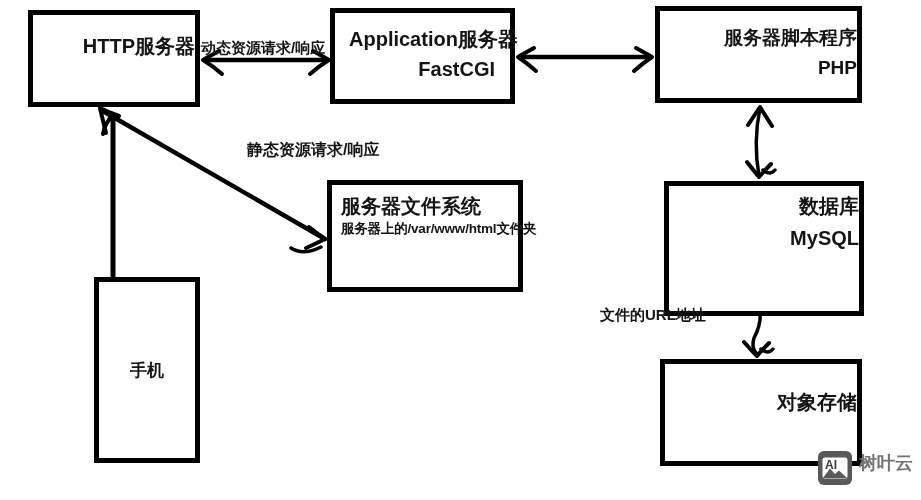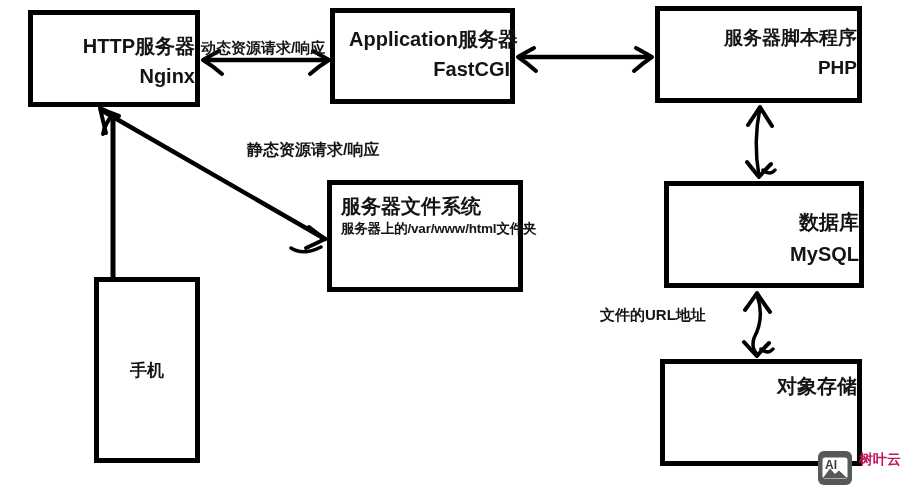--- a/index.html
+++ b/index.html
@@ -27,27 +27,27 @@
   }
   .node {
     position: absolute;
     border: 5px solid #000000;
     background: #ffffff;
     z-index: 2;
     font-weight: bold;
   }
   .node .l1, .node .l2 { display: block; white-space: nowrap; text-align: right; }
   .box-nginx   { left: 28px;  top: 10px;  width: 172px; height: 97px;  padding: 16px 0 0 22px; font-size: 20px; line-height: 30px; }
-  .box-fastcgi { left: 330px; top: 8px;   width: 185px; height: 96px;  padding: 11px 0 0 14px; font-size: 20px; line-height: 30px; }
+  .box-fastcgi { left: 330px; top: 8px;   width: 185px; height: 96px;  padding: 11px 15px 0 14px; font-size: 20px; line-height: 30px; }
   .box-php     { left: 655px; top: 6px;   width: 207px; height: 97px;  padding: 12px 0 10px 17px; font-size: 19px; line-height: 30px; }
   .box-filesys { left: 327px; top: 180px; width: 196px; height: 112px; padding: 8px 8px 0 9px; }
   .box-filesys .title { font-size: 20px; line-height: 26px; white-space: nowrap; }
   .box-filesys .subtitle { font-size: 13.5px; line-height: 16px; margin-top: 28px; white-space: nowrap; letter-spacing: -0.2px; }
-  .box-mysql   { left: 664px; top: 181px; width: 200px; height: 107px; padding: 20px 0 0 30px; font-size: 20px; line-height: 32px; }
-  .box-cos     { left: 660px; top: 359px; width: 202px; height: 107px; padding: 6px 0 0 32px; font-size: 20px; line-height: 32px; }
+  .box-mysql   { left: 664px; top: 181px; width: 200px; height: 135px; padding: 4px 0 0 30px; font-size: 20px; line-height: 32px; }
+  .box-cos     { left: 660px; top: 359px; width: 202px; height: 107px; padding: 22px 0 0 32px; font-size: 20px; line-height: 32px; }
   .box-phone   { left: 62px;  top: 277px; width: 106px; height: 186px; display: flex; align-items: center; justify-content: center; font-size: 17px; margin-left: 32px; }
   .edge-label {
     position: absolute;
     z-index: 2;
     font-weight: bold;
     white-space: nowrap;
   }
   .lbl-dynamic { left: 201px; top: 39px;  font-size: 15px; }
   .lbl-static  { left: 203px; top: 140px; font-size: 16px; margin-left: 44px; }
   .lbl-urlnote { left: 600px; top: 300px; font-size: 15px; line-height: 29px; }
@@ -60,23 +60,23 @@
   }
   .wm-icon {
     width: 34px; height: 34px;
     border-radius: 6px;
     background: #585858;
     position: relative;
     flex: 0 0 auto;
   }
   .wm-text {
     margin-left: 7px;
-    font-size: 14px;
+    font-size: 18px;
     font-weight: bold;
-    color: #be185d;
+    color: #737373;
     white-space: nowrap;
   }
 </style>
 </head>
 <body>
 
 <div class="canvas">
 
   <svg class="arrows" viewBox="0 0 921 500">
 
@@ -114,21 +114,20 @@
     <g>
       <path d="M101 110 L325 239" stroke-width="4.5"></path>
       <path d="M119 116 Q108 112 100 108 Q103 121 106 133" stroke-width="4"></path>
       <path d="M309 227 Q318 234 325 239 Q315 244 306 248" stroke-width="4"></path>
       <path d="M291 248 Q303 256 321 247" stroke-width="3.5"></path>
     </g>
   </svg>
 
   <div class="node box-nginx">
     <span class="l1">HTTP服务器</span>
-    <span class="l2">Nginx</span>
   </div>
 
   <div class="node box-fastcgi">
     <span class="l1">Application服务器</span>
     <span class="l2">FastCGI</span>
   </div>
 
   <div class="node box-php">
     <span class="l1">服务器脚本程序</span>
     <span class="l2">PHP</span>

